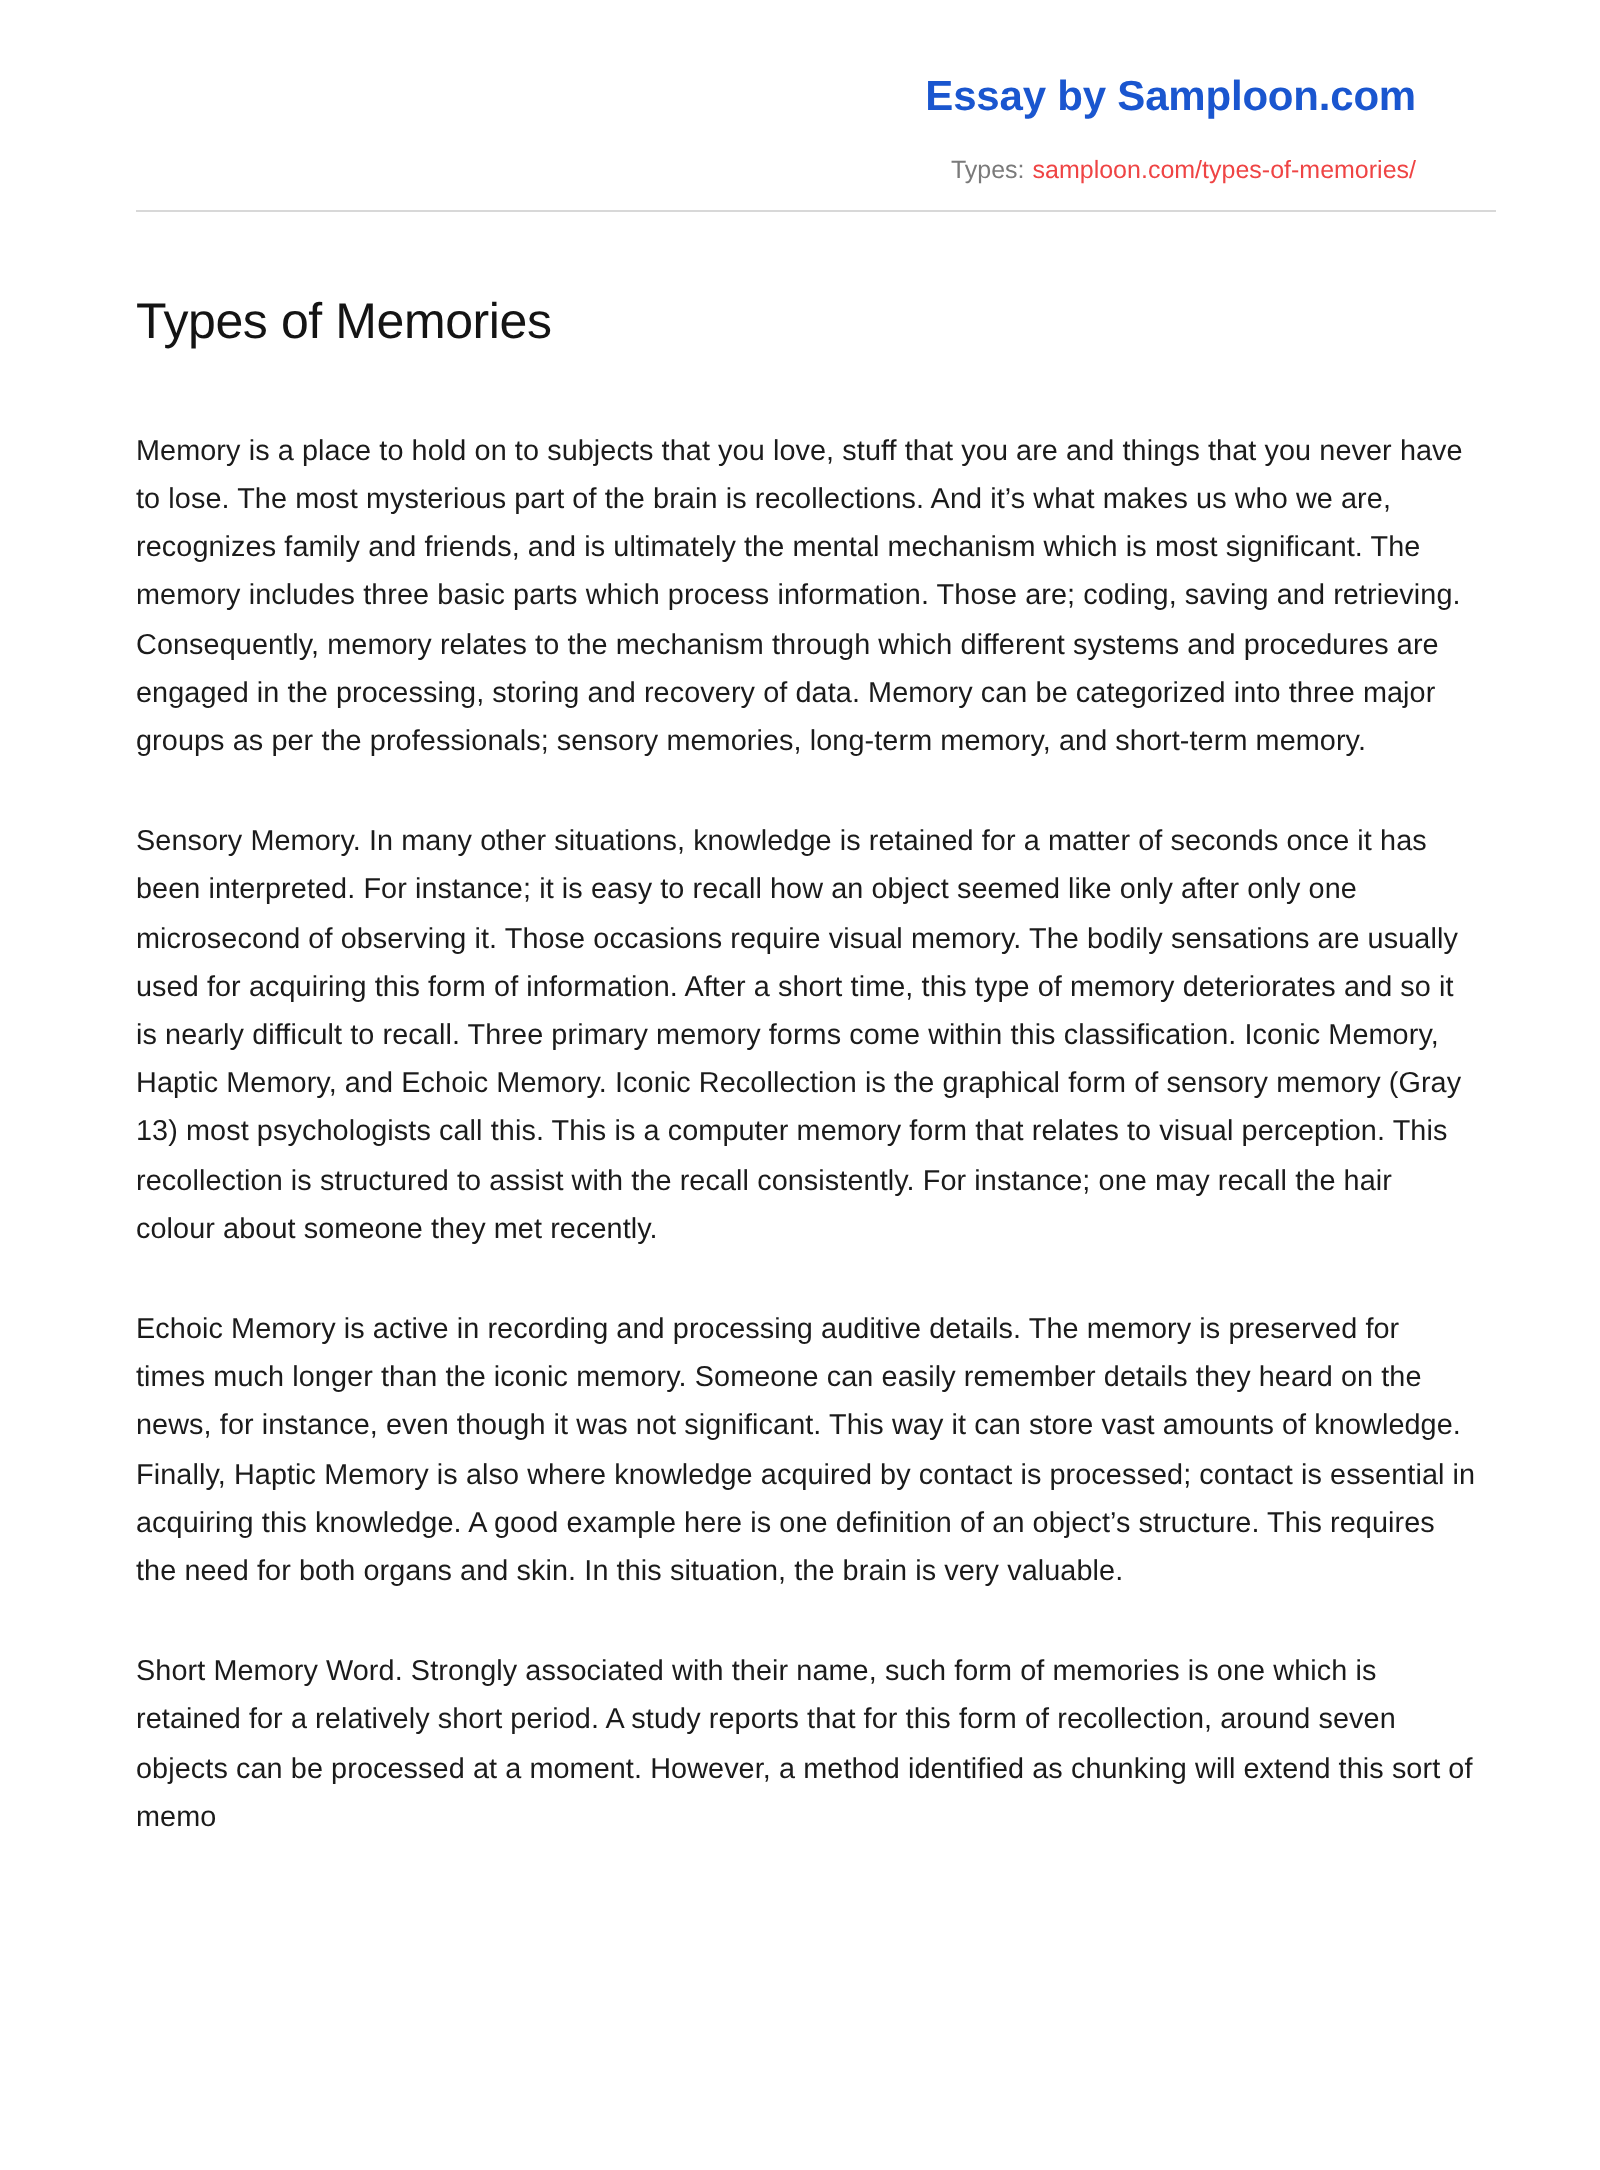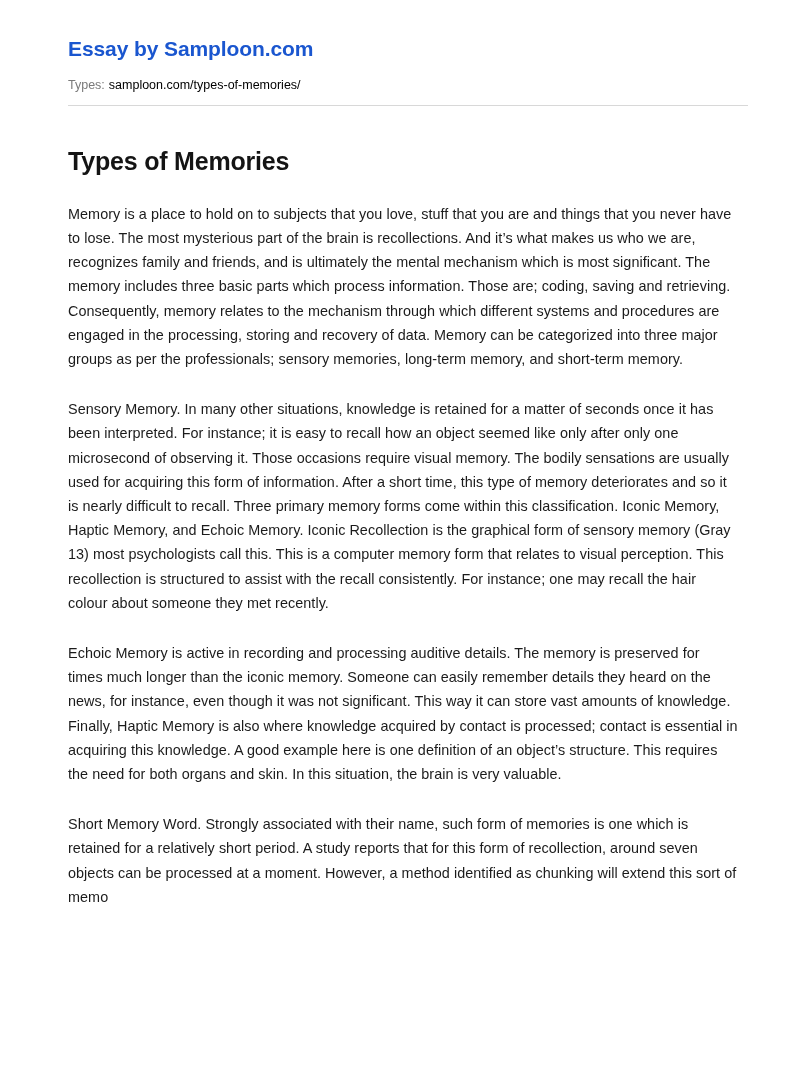--- a/index.html
+++ b/index.html
@@ -21,20 +21,21 @@
     width: 800px;
     height: 1085px;
     background: #ffffff;
     padding: 0;
     overflow: hidden;
   }
 
   
   .doc-header {
     padding: 36px 92px 0 68px;
+    text-align: right;
   }
 
   .brand-line {
     font-size: 21px;
     font-weight: bold;
     color: #1a56cf;
     letter-spacing: -0.1px;
     line-height: 1.2;
     margin: 0;
   }
@@ -45,48 +46,48 @@
     line-height: 1.3;
     color: #7a7a7a;
     white-space: nowrap;
   }
 
   .source-label {
     color: #7a7a7a;
   }
 
   .source-url {
-    color: #000000;
+    color: #ef4444;
     margin-left: 4px;
     text-decoration: none;
   }
 
   .divider {
     margin: 12px 52px 0 68px;
     height: 1px;
     background: #d8d8d8;
     border: 0;
   }
 
   
   .doc-body {
     padding: 0 62px 0 68px;
   }
 
   .doc-title {
     margin: 40px 0 0 0;
     font-size: 25px;
-    font-weight: bold;
+    font-weight: normal;
     color: #141414;
     letter-spacing: -0.2px;
     line-height: 1.25;
   }
 
   .paragraphs {
-    margin-top: 24px;
+    margin-top: 36px;
   }
 
   .para {
     margin: 0 0 26px 0;
     font-size: 14.4px;
     line-height: 24.2px;
     color: #1b1b1b;
     text-align: left;
     letter-spacing: 0.05px;
   }

